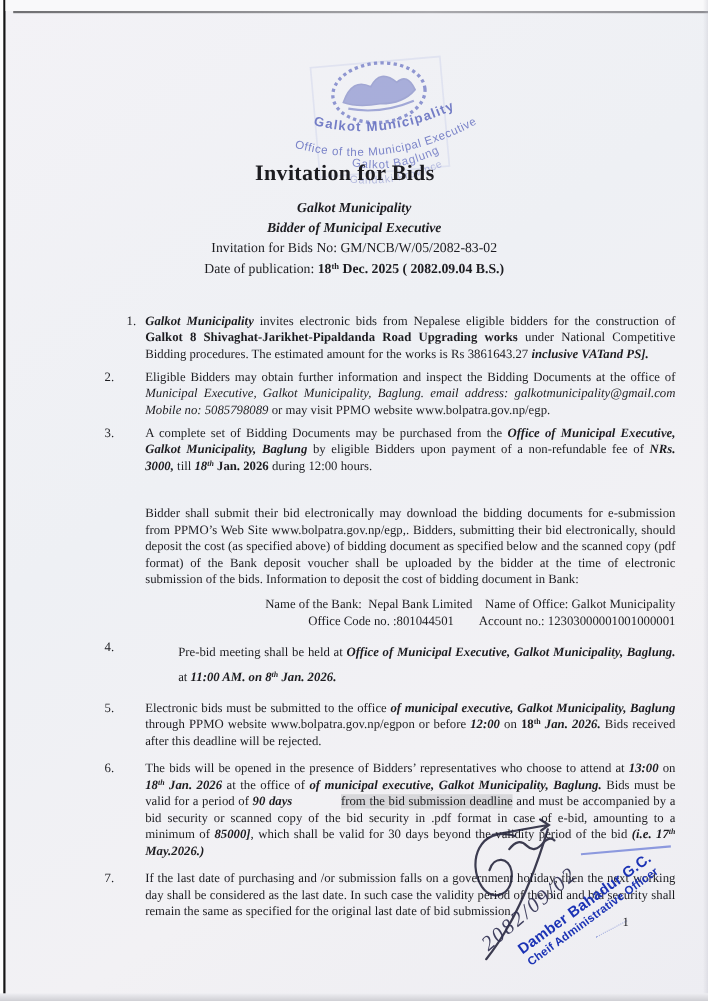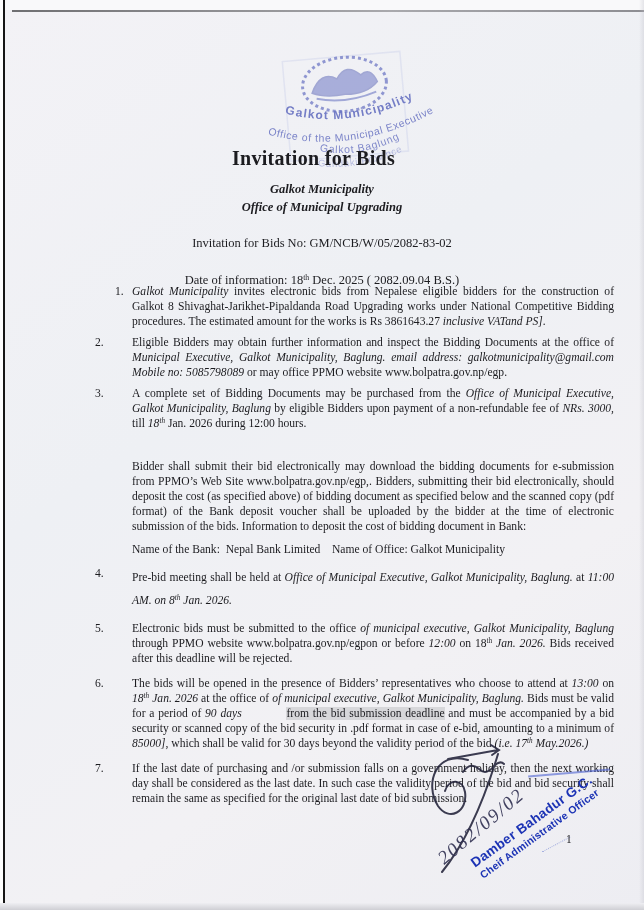--- a/index.html
+++ b/index.html
@@ -17,35 +17,35 @@
   .edge-right { position:absolute; right:0; top:0; width:5px; height:910px; background:linear-gradient(270deg,rgba(190,190,200,.35),rgba(190,190,200,0)); }
 
   
   .stamp { position:absolute; left:252px; top:52px; width:195px; height:122px; transform:rotate(-5deg); opacity:.88; }
 
   .doc-title { position:absolute; left:0; top:147px; width:627px; text-align:center;
     font-size:20px; font-weight:bold; letter-spacing:.3px; }
 
   .header { position:absolute; left:0; top:181px; width:644px; text-align:center; font-size:12.5px; line-height:17.5px; }
   .header .bi { font-weight:bold; font-style:italic; }
-  .header .plain { margin-top:19px; }
+  .header .plain { margin-top:1px; }
 
   .content { position:absolute; left:95px; top:284px; width:519px; font-size:11.6px; line-height:15px; }
   .item { display:flex; margin-bottom:6px; }
   .item .num { width:37px; flex:none; }
   .item.first .num { text-indent:20px; }
   .item .body { flex:1; text-align:justify; }
   .cont { margin-left:37px; text-align:justify; margin-bottom:8px;margin-top:28px; }
   .bank { margin-left:37px; margin-bottom:9px; }
-  .bank .line { white-space:pre-wrap; }
-  .wide { line-height:23px; }
+  .bank .line { white-space:pre-wrap;text-align:right; }
+  .wide { line-height:23px;margin-left:30px; }
   .gap-sm { margin-bottom:9px; }
   .gap-md { margin-bottom:10px; }
 
-  .b { font-weight:normal; }
+  .b { font-weight:bold; }
   .i { font-style:italic; }
   .u { }
   .sup { font-size:.62em; vertical-align:.5em; line-height:0; }
   .hl { background:#d7d7da;margin-left:41px; }
 
   
   .sig-svg { position:absolute; left:408px; top:742px; width:210px; height:150px; }
   .officer-stamp { position:absolute; left:468px; top:858px; transform-origin:0 0; transform:rotate(-36deg);
     font-family:"Liberation Sans","DejaVu Sans",sans-serif; white-space:nowrap; }
   .officer-name { font-size:13.5px; font-weight:bold; letter-spacing:.3px; }
@@ -89,41 +89,42 @@
       <text font-family="Liberation Sans, DejaVu Sans, sans-serif" font-size="9.5" fill="#5c67bd" letter-spacing="0.8" opacity="0.45">
         <textPath href="#arcD" startOffset="50%" text-anchor="middle">Gandaki Province</textPath>
       </text>
     </svg>
   </div>
 
   <div class="doc-title">Invitation for Bids</div>
 
   <div class="header">
     <div class="bi">Galkot Municipality</div>
-    <div class="bi">Office of Municipal Upgrading</div>
+    <div class="bi">Bidder of Municipal Executive</div>
     <div class="plain">Invitation for Bids No: GM/NCB/W/05/2082-83-02</div>
-    <div class="plain"><span>Date of information: </span><span class="b">18</span><span class="b sup">th</span><span class="b"> Dec. 2025 ( 2082.09.04 B.S.)</span></div>
+    <div class="plain"><span>Date of publication: </span><span class="b">18</span><span class="b sup">th</span><span class="b"> Dec. 2025 ( 2082.09.04 B.S.)</span></div>
   </div>
 
   <div class="content">
     <div class="item first">
       <div class="num">1.</div>
       <div class="body"><span class="b i">Galkot Municipality</span><span> invites electronic bids from Nepalese eligible bidders for the construction of </span><span class="b">Galkot 8 Shivaghat-Jarikhet-Pipaldanda  Road Upgrading works</span><span> under National Competitive Bidding procedures. The estimated amount for the  works is Rs 3861643.27 </span><span class="b i">inclusive VATand PS].</span></div>
     </div>
     <div class="item">
       <div class="num">2.</div>
-      <div class="body"><span>Eligible Bidders may obtain further information and inspect the Bidding Documents at the office of </span><span class="i">Municipal Executive, Galkot Municipality, Baglung. email address: galkotmunicipality@gmail.com Mobile no: 5085798089</span><span> or may office PPMO website </span><span class="u">www.bolpatra.gov.np</span><span>/egp.</span></div>
+      <div class="body"><span>Eligible Bidders may obtain further information and inspect the Bidding Documents at the office of </span><span class="i">Municipal Executive, Galkot Municipality, Baglung. email address: galkotmunicipality@gmail.com Mobile no: 5085798089</span><span> or may visit PPMO website </span><span class="u">www.bolpatra.gov.np</span><span>/egp.</span></div>
     </div>
     <div class="item" style="margin-bottom:2px">
       <div class="num">3.</div>
       <div class="body"><span>A complete set of Bidding Documents may be purchased from the  </span><span class="b i">Office of Municipal Executive, Galkot Municipality, Baglung</span><span> by eligible Bidders upon payment of a non-refundable fee of </span><span class="b i">NRs. 3000,</span><span>  till  </span><span class="b i">18</span><span class="b i sup">th</span><span class="b"> Jan. 2026</span><span> during 12:00 hours.</span></div>
     </div>
     <div class="cont"><span>Bidder shall submit their bid electronically may download the bidding documents for e-submission from PPMO’s Web Site </span><span class="u">www.bolpatra.gov.np/egp</span><span>,. Bidders, submitting their bid electronically, should deposit the cost (as specified above) of bidding document as specified below and the scanned copy (pdf format) of the Bank deposit voucher shall be uploaded by the bidder at the time of electronic submission of the bids. Information to deposit the cost of bidding document in Bank:</span></div>
     <div class="bank">
       <div class="line">Name of the Bank:  Nepal Bank Limited    Name of Office: Galkot Municipality</div>
+      <div class="line">Office Code no. :801044501        Account no.: 12303000001001000001</div>
     </div>
     <div class="item gap-sm">
       <div class="num">4.</div>
       <div class="body wide"><span>Pre-bid meeting shall be held at </span><span class="b i">Office of Municipal Executive, Galkot Municipality, Baglung.</span><span>  at </span><span class="b i">11:00 AM. on 8</span><span class="b i sup">th</span><span class="b i"> Jan. 2026.</span></div>
     </div>
     <div class="item gap-md">
       <div class="num">5.</div>
       <div class="body"><span>Electronic bids must be submitted to the office </span><span class="b i">of municipal executive, Galkot Municipality, Baglung</span><span> through PPMO website </span><span class="u">www.bolpatra.gov.np/egp</span><span>on or before </span><span class="b i">12:00</span><span> on </span><span class="b">18</span><span class="b sup">th</span><span class="b i"> Jan. 2026.</span><span> Bids received after this deadline will be rejected.</span></div>
     </div>
     <div class="item gap-md">

